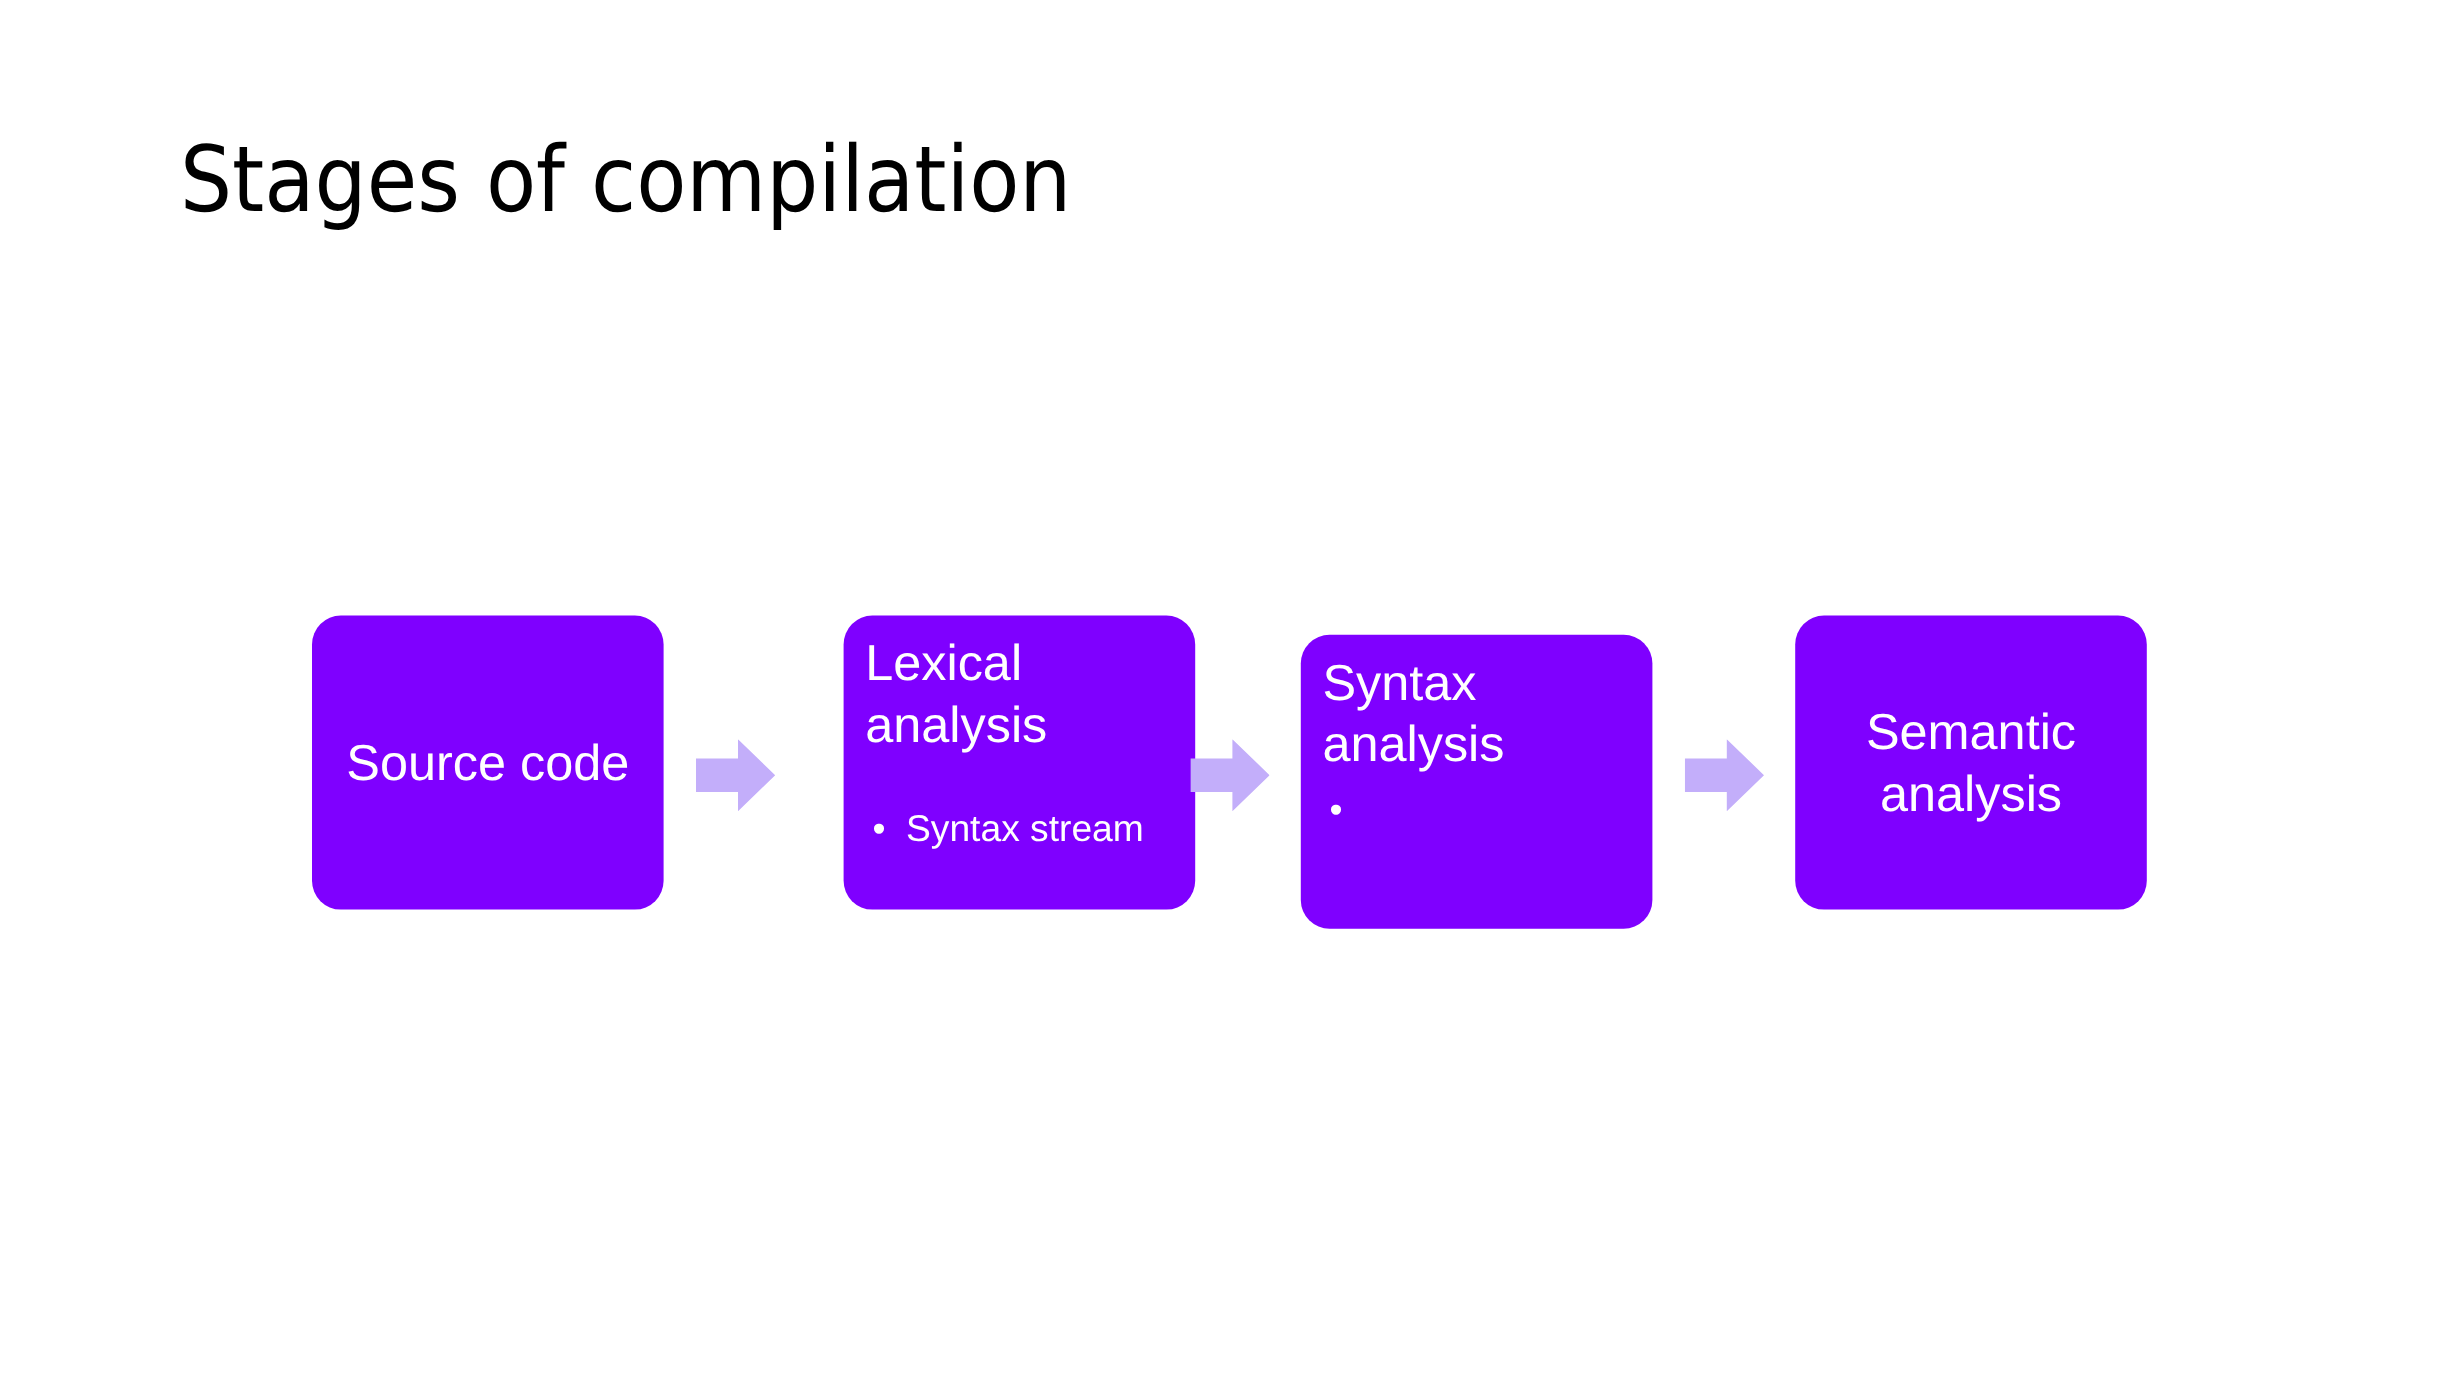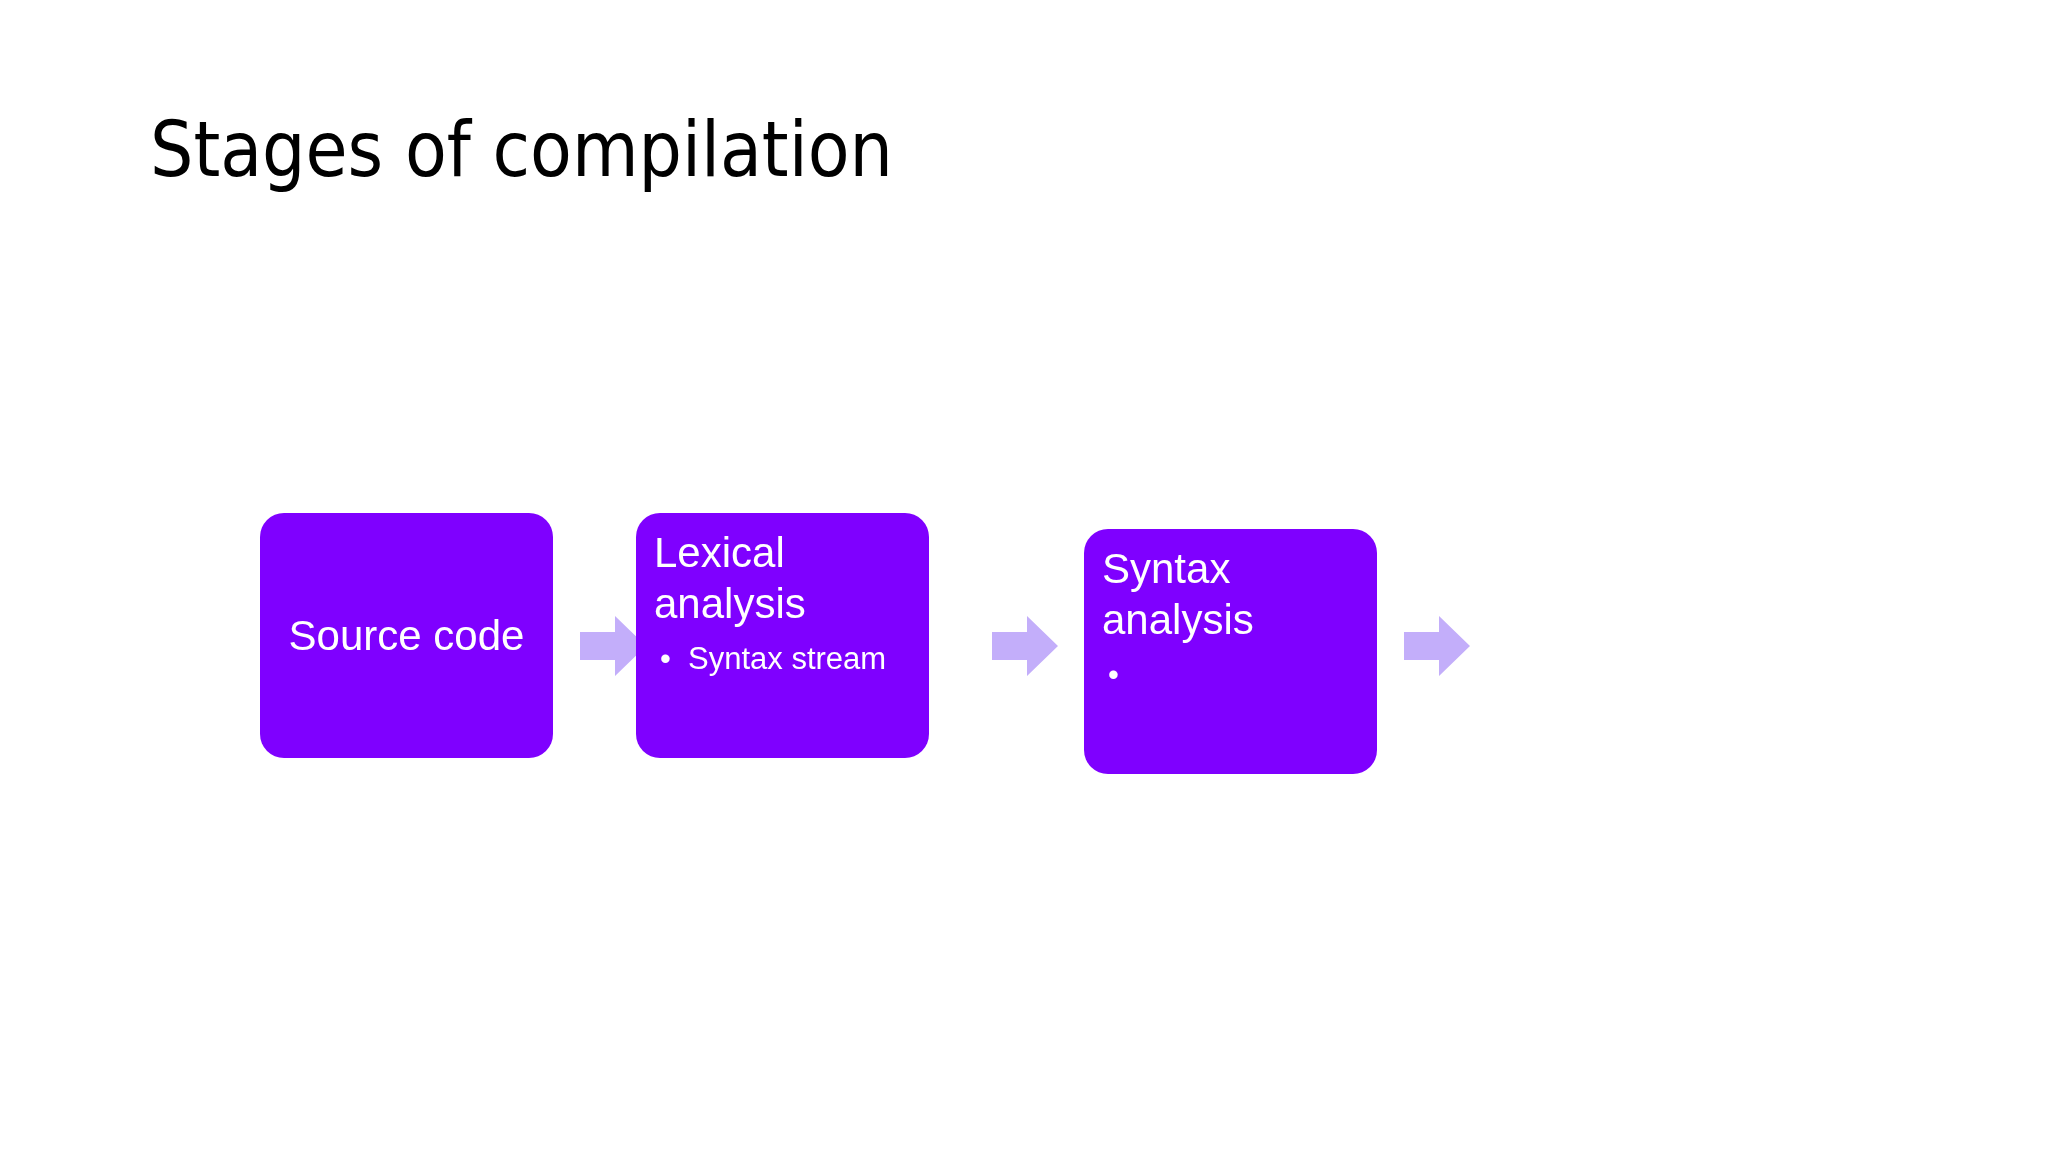--- a/index.html
+++ b/index.html
@@ -106,21 +106,21 @@
   .flow-arrow {
     position: absolute;
     top: 616px;
     width: 66px;
     height: 60px;
   }
   .flow-arrow svg { display: block; width: 100%; height: 100%; }
 
   
   .box-1 { left: 260px; }
-  .box-2 { left: 636px; }
+  .box-2 { left: 703px; gap: 32px; }
   .box-3 { left: 1084px; margin-top: 16px; }
   .box-4 { left: 1496px; }
 
   .arrow-1 { left: 580px; }
   .arrow-2 { left: 992px; }
   .arrow-3 { left: 1404px; }
 </style>
 </head>
 <body>
 
@@ -162,14 +162,17 @@
       </li>
     </ul>
   </div>
 
   <div class="flow-arrow arrow-3">
     <svg viewBox="0 0 66 60" xmlns="http://www.w3.org/2000/svg" aria-hidden="true">
       <polygon points="0,16 35,16 35,0 66,30 35,60 35,44 0,44" fill="#C3AEFA"></polygon>
     </svg>
   </div>
 
+  <div class="stage-box centered box-4">
+    <div class="stage-heading">Semantic analysis</div>
+  </div>
 
 </div>
 
 </body></html>

